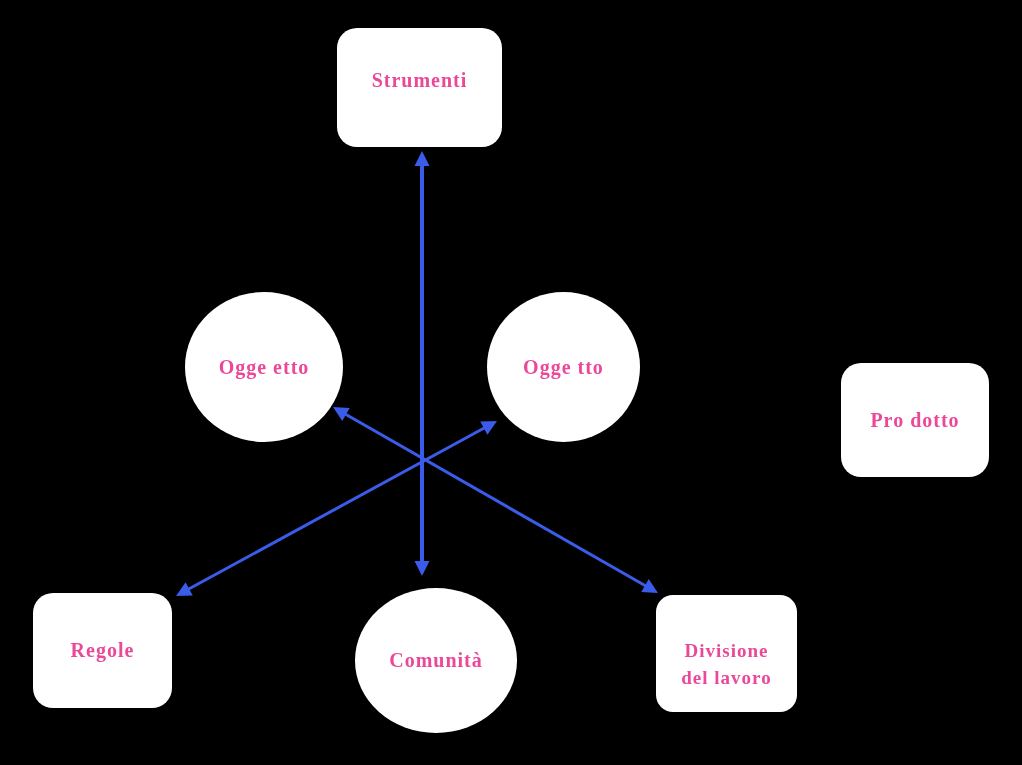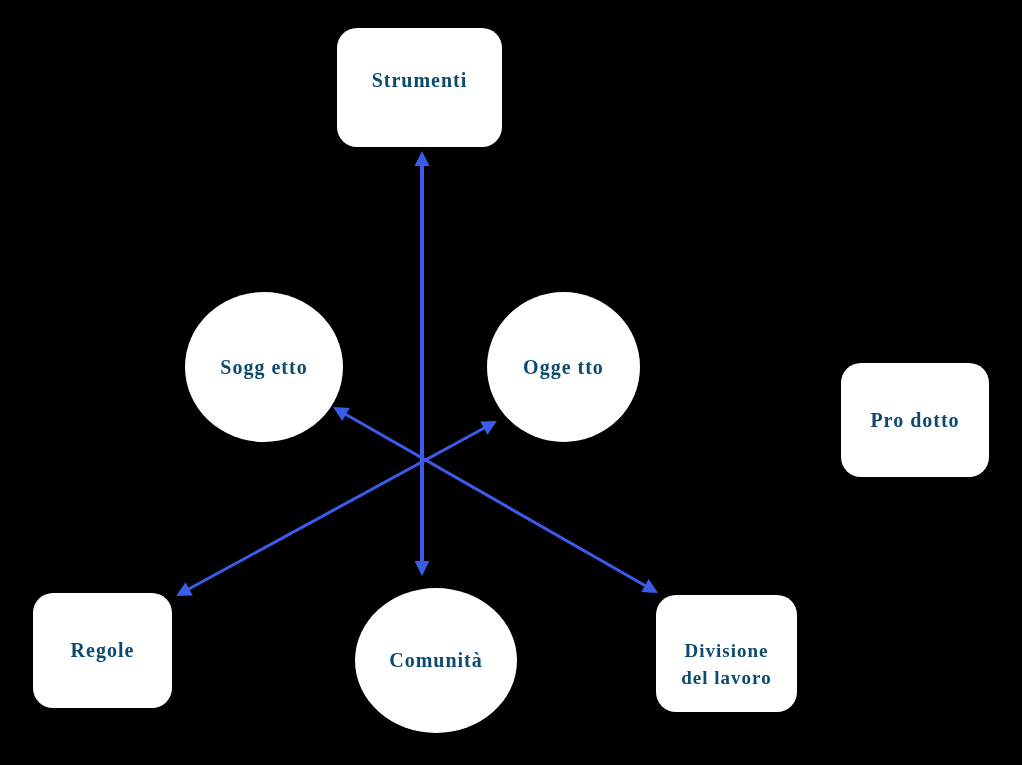--- a/index.html
+++ b/index.html
@@ -18,21 +18,21 @@
   #arrow-layer {
     position: absolute;
     left: 0;
     top: 0;
     width: 1022px;
     height: 765px;
   }
   .node {
     position: absolute;
     background: #ffffff;
-    color: #0c4a6e;
+    color: #ec4899;
     display: flex;
     align-items: center;
     justify-content: center;
     text-align: center;
     font-weight: bold;
     font-size: 20px;
     letter-spacing: 1px;
     box-sizing: border-box;
   }
   .rect   { border-radius: 20px; }
@@ -44,21 +44,21 @@
   #node-soggetto  { left: 185px; top: 292px; width: 158px; height: 150px; }
   #node-oggetto   { left: 487px; top: 292px; width: 153px; height: 150px; text-align: right; }
 
   #node-prodotto  { left: 841px; top: 316px; width: 148px; height: 114px; margin-top: 47px; }
 
   #node-regole    { left: 33px;  top: 593px; width: 139px; height: 115px; }
 
   #node-comunita  { left: 355px; top: 588px; width: 162px; height: 145px; text-align: right; }
 
   #node-divisione { left: 656px; top: 595px; width: 141px; height: 117px;
-                    font-size: 19px; line-height: 27px; }
+                    font-size: 19px; line-height: 27px; border-radius: 17px; }
   #node-divisione .lbl { transform: translateY(10px); }
 
   .lbl { display: block; }
   .lbl .line { display: block; }
 </style>
 </head>
 <body>
 
 <div id="canvas">
 
@@ -78,21 +78,21 @@
         <polygon points="658,593 641.2559307752989,592.058646825884 648.7066410044721,579.0399327157696" fill="#3a5ce8"></polygon>
         <polygon points="333,407 349.7440692247011,407.94135317411593 342.2933589955279,420.96006728423043" fill="#3a5ce8"></polygon>
       </g>
     </svg>
 
   <div class="node rect" id="node-strumenti">
     <span class="lbl">Strumenti</span>
   </div>
 
   <div class="node circle" id="node-soggetto">
-    <span class="lbl">Sogg etto</span>
+    <span class="lbl">Ogge etto</span>
   </div>
 
   <div class="node circle" id="node-oggetto">
     <span class="lbl">Ogge tto</span>
   </div>
 
   <div class="node rect" id="node-prodotto">
     <span class="lbl">Pro dotto</span>
   </div>
 

